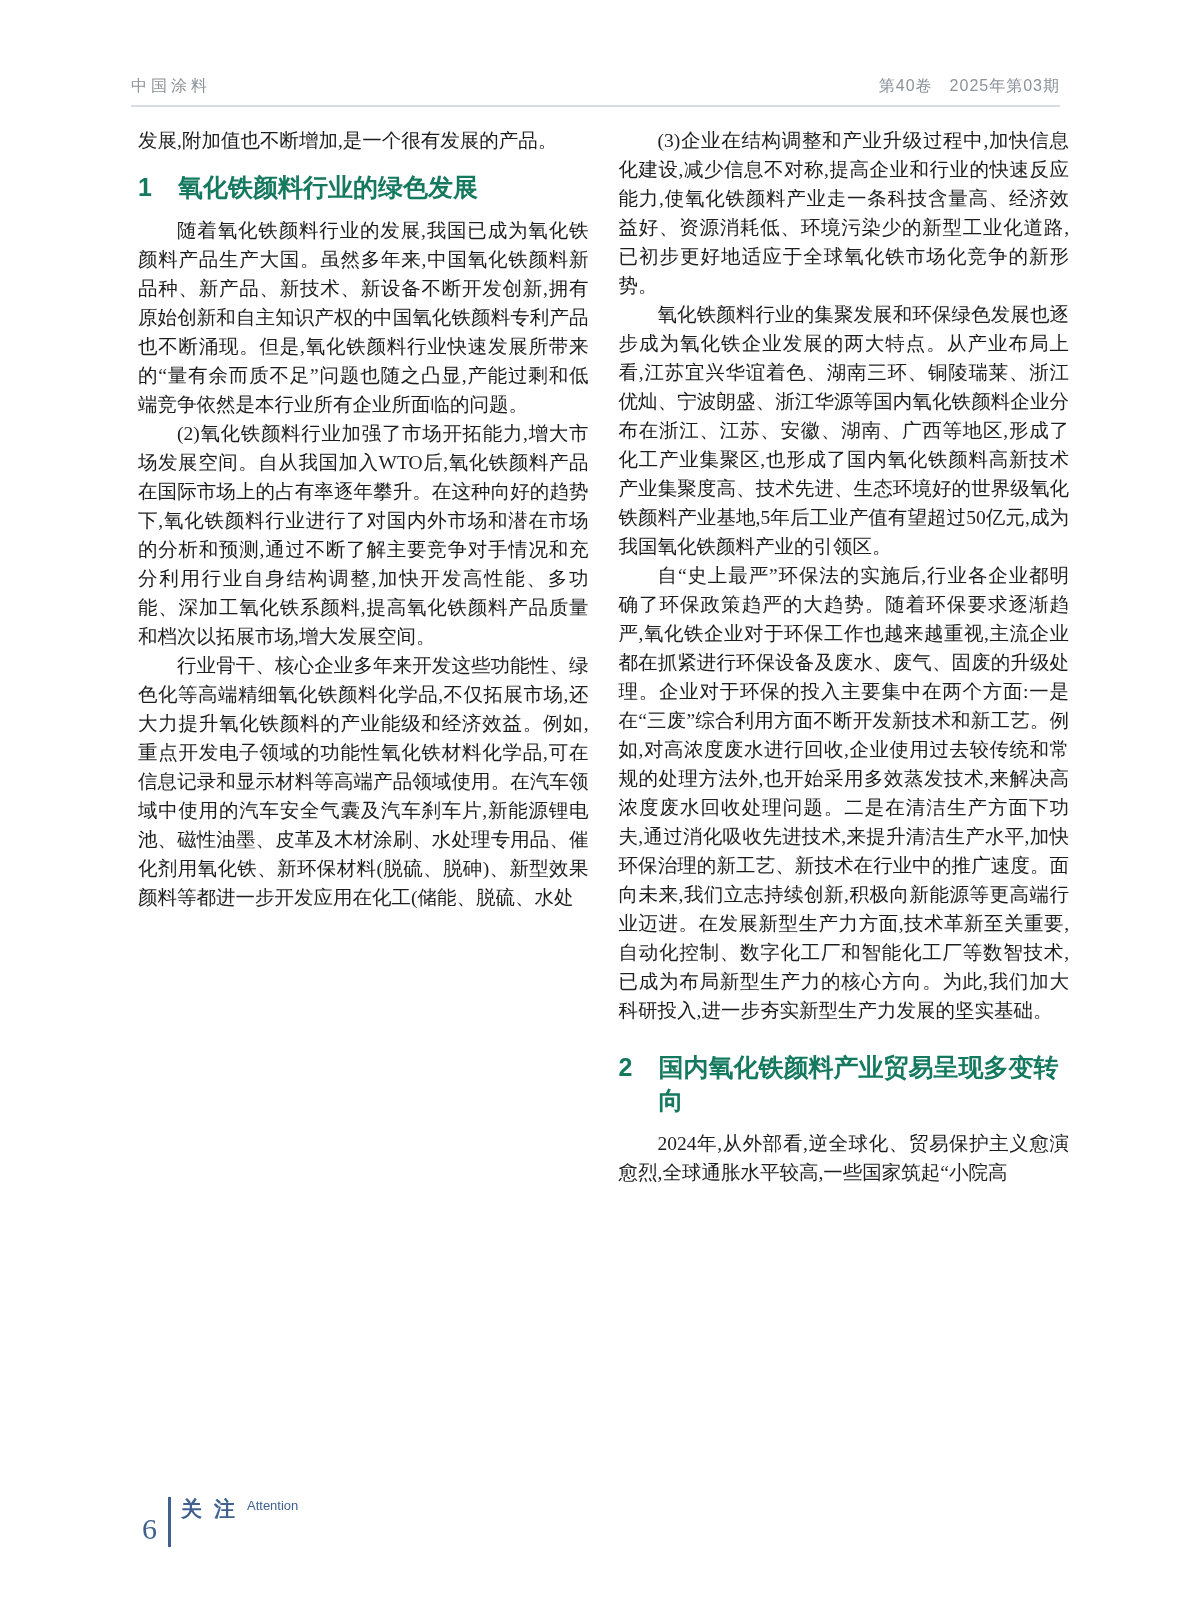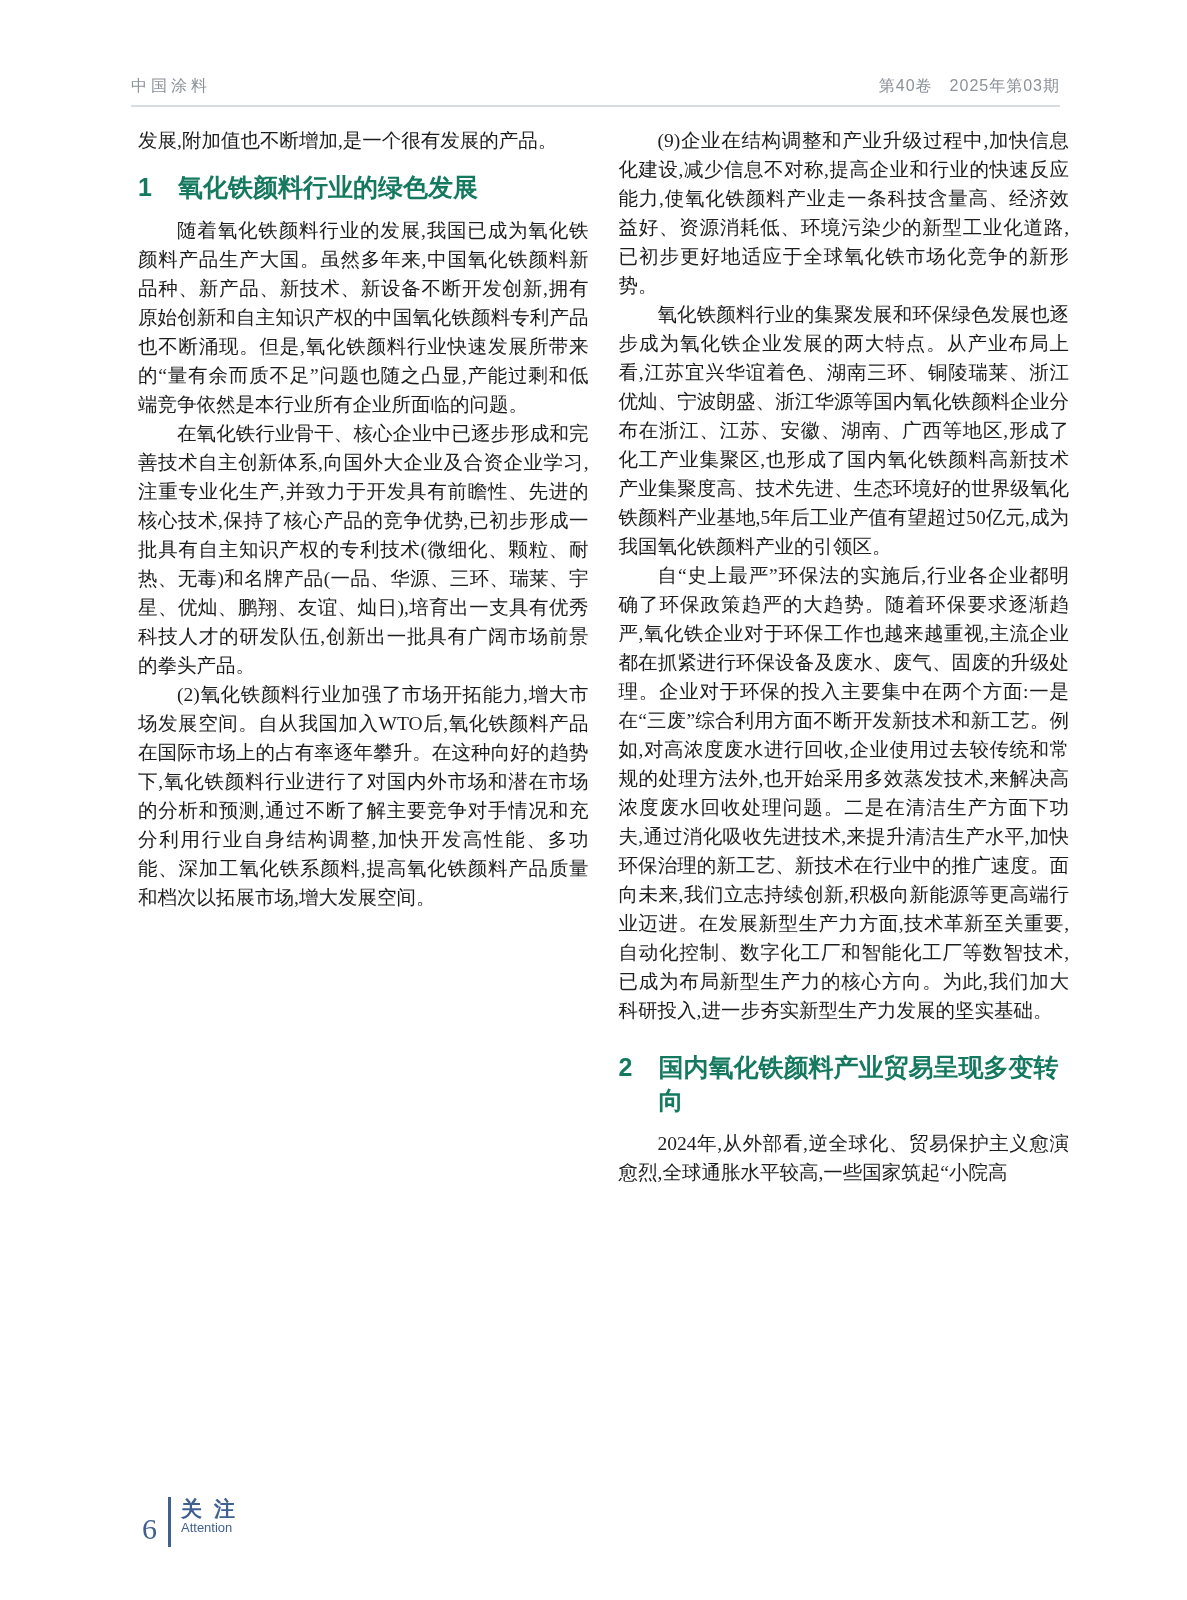--- a/index.html
+++ b/index.html
@@ -90,21 +90,21 @@
     line-height: 1;
     padding-bottom: 3px;
   }
   .footer-bar {
     width: 3px;
     background: var(--footer-blue, #40618f);
     margin: 0 10px 0 11px;
   }
   .footer-section {
     display: flex;
-    flex-direction: column;
+    justify-content: space-between;
     padding: 1px 0 2px;
   }
   .sec-cn {
     font-family: "Liberation Sans", sans-serif;
     font-weight: bold;
     font-size: 21px;
     line-height: 22px;
     letter-spacing: 12px;
   }
   .sec-en {
@@ -124,25 +124,25 @@
   </header>
 
   <main class="content">
     <div class="column" id="col-left">
         <p class="para no-indent">发展,附加值也不断增加,是一个很有发展的产品。</p>
         <div class="sec-heading">
           <span class="sec-num">1</span>
           <span class="sec-title">氧化铁颜料行业的绿色发展</span>
         </div>
         <p class="para">随着氧化铁颜料行业的发展,我国已成为氧化铁颜料产品生产大国。虽然多年来,中国氧化铁颜料新品种、新产品、新技术、新设备不断开发创新,拥有原始创新和自主知识产权的中国氧化铁颜料专利产品也不断涌现。但是,氧化铁颜料行业快速发展所带来的“量有余而质不足”问题也随之凸显,产能过剩和低端竞争依然是本行业所有企业所面临的问题。</p>
-        <p class="para">在氧化铁行业骨干、核心企业中已逐步形成和完善技术自主创新体系,向国外大企业及合资企业学习,注重专业化生产,并致力于开发具有前瞻性、先进的核心技术,保持了核心产品的竞争优势,已初步形成一批具有自主知识产权的专利技术(微细化、颗粒、耐热、无毒)和名牌产品(一品、华源、三环、瑞莱、宇星、优灿、鹏翔、友谊、灿日),培育出一支具有优秀科技人才的研发队伍,创新出一批具有广阔市场前景的拳头产品。</p>
         <p class="para">(2)氧化铁颜料行业加强了市场开拓能力,增大市场发展空间。自从我国加入WTO后,氧化铁颜料产品在国际市场上的占有率逐年攀升。在这种向好的趋势下,氧化铁颜料行业进行了对国内外市场和潜在市场的分析和预测,通过不断了解主要竞争对手情况和充分利用行业自身结构调整,加快开发高性能、多功能、深加工氧化铁系颜料,提高氧化铁颜料产品质量和档次以拓展市场,增大发展空间。</p>
+        <p class="para">行业骨干、核心企业多年来开发这些功能性、绿色化等高端精细氧化铁颜料化学品,不仅拓展市场,还大力提升氧化铁颜料的产业能级和经济效益。例如,重点开发电子领域的功能性氧化铁材料化学品,可在信息记录和显示材料等高端产品领域使用。在汽车领域中使用的汽车安全气囊及汽车刹车片,新能源锂电池、磁性油墨、皮革及木材涂刷、水处理专用品、催化剂用氧化铁、新环保材料(脱硫、脱砷)、新型效果颜料等都进一步开发应用在化工(储能、脱硫、水处</p>
       </div>
     <div class="column" id="col-right">
-        <p class="para">(9)企业在结构调整和产业升级过程中,加快信息化建设,减少信息不对称,提高企业和行业的快速反应能力,使氧化铁颜料产业走一条科技含量高、经济效益好、资源消耗低、环境污染少的新型工业化道路,已初步更好地适应于全球氧化铁市场化竞争的新形势。</p>
+        <p class="para">(3)企业在结构调整和产业升级过程中,加快信息化建设,减少信息不对称,提高企业和行业的快速反应能力,使氧化铁颜料产业走一条科技含量高、经济效益好、资源消耗低、环境污染少的新型工业化道路,已初步更好地适应于全球氧化铁市场化竞争的新形势。</p>
         <p class="para">氧化铁颜料行业的集聚发展和环保绿色发展也逐步成为氧化铁企业发展的两大特点。从产业布局上看,江苏宜兴华谊着色、湖南三环、铜陵瑞莱、浙江优灿、宁波朗盛、浙江华源等国内氧化铁颜料企业分布在浙江、江苏、安徽、湖南、广西等地区,形成了化工产业集聚区,也形成了国内氧化铁颜料高新技术产业集聚度高、技术先进、生态环境好的世界级氧化铁颜料产业基地,5年后工业产值有望超过50亿元,成为我国氧化铁颜料产业的引领区。</p>
         <p class="para">自“史上最严”环保法的实施后,行业各企业都明确了环保政策趋严的大趋势。随着环保要求逐渐趋严,氧化铁企业对于环保工作也越来越重视,主流企业都在抓紧进行环保设备及废水、废气、固废的升级处理。企业对于环保的投入主要集中在两个方面:一是在“三废”综合利用方面不断开发新技术和新工艺。例如,对高浓度废水进行回收,企业使用过去较传统和常规的处理方法外,也开始采用多效蒸发技术,来解决高浓度废水回收处理问题。二是在清洁生产方面下功夫,通过消化吸收先进技术,来提升清洁生产水平,加快环保治理的新工艺、新技术在行业中的推广速度。面向未来,我们立志持续创新,积极向新能源等更高端行业迈进。在发展新型生产力方面,技术革新至关重要,自动化控制、数字化工厂和智能化工厂等数智技术,已成为布局新型生产力的核心方向。为此,我们加大科研投入,进一步夯实新型生产力发展的坚实基础。</p>
         <div class="sec-heading spaced">
           <span class="sec-num">2</span>
           <span class="sec-title">国内氧化铁颜料产业贸易呈现多变转向</span>
         </div>
         <p class="para">2024年,从外部看,逆全球化、贸易保护主义愈演愈烈,全球通胀水平较高,一些国家筑起“小院高</p>
       </div>
   </main>
 

